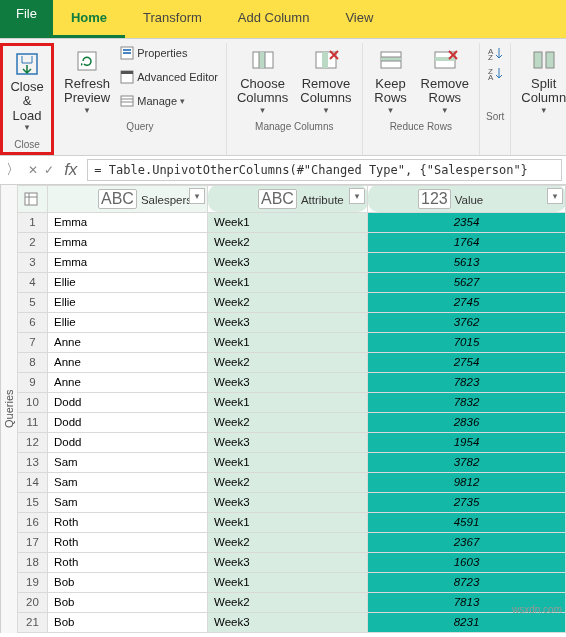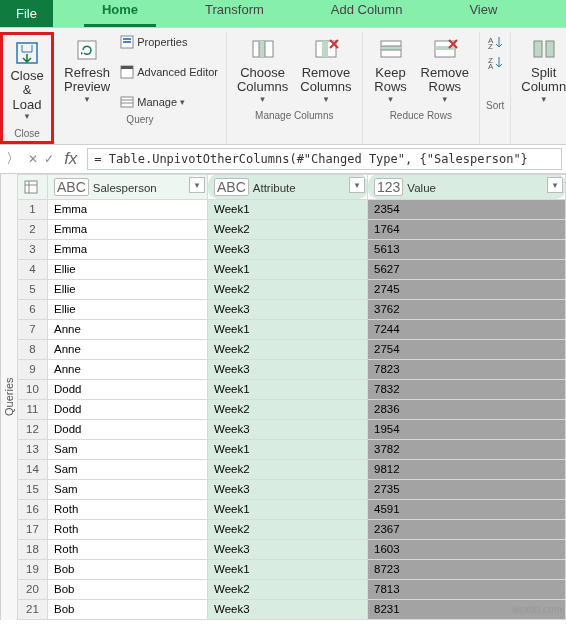--- a/index.html
+++ b/index.html
@@ -1,31 +1,31 @@
 <!DOCTYPE html>
 <html><head>
   <meta charset="utf-8">
   <style>
     * { box-sizing: border-box; margin: 0; padding: 0; }
     body { font-family: "Segoe UI", Tahoma, sans-serif; font-size: 12px; background: #fff; width: 566px; }
     
     
-    .titlebar { display: flex; background: #86efac; border-bottom: 1px solid #d0d0d0; gap: 31px; }
+    .titlebar { display: flex; background: #fde047; border-bottom: 1px solid #d0d0d0; }
     .file-tab { background: #0f7b3e; color: #fff; padding: 6px 16px; font-size: 13px; }
-    .tab { padding: 2px 18px; font-size: 13px; color: #444; cursor: pointer; }
+    .tab { padding: 10px 18px; font-size: 13px; color: #444; cursor: pointer; }
     .tab.active { border-bottom: 3px solid #0f7b3e; color: #0f7b3e; font-weight: 600; }
     
     
     .ribbon { display: flex; background: #f3f3f3; border-bottom: 1px solid #d0d0d0; padding: 4px 0 0 0; }
     .ribbon-group { display: flex; flex-direction: column; align-items: center; padding: 2px 6px 2px 6px; border-right: 1px solid #e0e0e0; }
     .ribbon-group-body { display: flex; align-items: flex-start; gap: 4px; min-height: 62px; }
     .ribbon-group-label { font-size: 10px; color: #666; margin-top: 2px; padding: 2px 0; }
     .big-btn { display: flex; flex-direction: column; align-items: center; justify-content: flex-start; padding: 2px 4px; cursor: pointer; text-align: center; font-size: 13px; line-height: 1.1; color: #333; min-width: 44px; }
     .big-btn .icon-box { width: 28px; height: 28px; display:flex; align-items:center; justify-content:center; margin-bottom:2px; }
-    .small-btns { display: flex; flex-direction: column; gap: 14px; justify-content: flex-start; }
+    .small-btns { display: flex; flex-direction: column; gap: 8px; justify-content: flex-start; }
     .small-btn { display: flex; align-items: center; gap: 3px; font-size: 11px; color: #333; cursor: pointer; padding: 1px 2px; white-space: nowrap; }
     .small-btn .si { width: 14px; height: 14px; display:inline-flex; align-items:center; justify-content:center; }
     .highlight-red { border: 3px solid #e11b1b; padding: 2px 2px 0 2px; }
     .dropdown-arrow::after { content: " ▾"; font-size: 9px; color: #555; }
     
     
     .formula-row { display: flex; align-items: center; border-bottom: 1px solid #d0d0d0; background: #fff; padding: 3px 4px; gap: 6px; }
     .side-toggle { width: 18px; text-align: center; color: #666; cursor: pointer; font-size: 14px; }
     .fx-label { font-style: italic; color: #666; font-size: 17px; padding: 0 4px; }
     .fx-input { flex: 1; border: 1px solid #ccc; padding: 3px 6px; font-size: 12px; font-family: Consolas, monospace; color: #333; white-space: nowrap; overflow: hidden; }
@@ -34,24 +34,24 @@
     
     .main { display: flex; }
     .queries-tab { writing-mode: vertical-rl; transform: rotate(180deg); background: #f7f7f7; border-right: 1px solid #d0d0d0; padding: 8px 2px; font-size: 11px; color: #555; text-align: center; cursor: pointer; }
     .grid-wrap { flex: 1; overflow: hidden; }
     
     table.data-grid { border-collapse: collapse; width: 100%; table-layout: fixed; }
     .data-grid th, .data-grid td { border: 1px solid #d9d9d9; padding: 3px 6px; font-size: 11.5px; height: 20px; white-space: nowrap; overflow: hidden; }
     .data-grid thead th { background: #eef6f1; font-weight: normal; color: #333; text-align: left; position: relative; }
     .hdr-corner { width: 24px; background: #eef6f1; }
     .row-num { background: #f0f0f0; text-align: center; color: #555; width: 26px; }
-    .col-type-icon { display:inline-block; font-size:14px; color:#666; border:1px solid #bbb; padding:0 2px; margin-right:4px; border-radius:2px; background:#fff;}
+    .col-type-icon { display:inline-block; font-size:16px; color:#666; border:1px solid #bbb; padding:0 2px; margin-right:4px; border-radius:2px; background:#fff;margin-left:44px;}
     .filter-btn { position: absolute; right: 2px; top: 2px; width: 16px; height: 16px; border: 1px solid #bbb; background: #fff; font-size: 9px; line-height: 14px; text-align: center; color: #666; cursor: pointer; }
     .col-attr { background: #d9ece2; }
-    .col-val { background: #a3a3a3; text-align: left; }
+    .col-val { background: #14b8a6; text-align: center; font-style: italic; }
     thead th.col-attr-h, thead th.col-val-h { background: #d9ece2; border-radius: 10px; }
     .watermark { position: fixed; right: 4px; bottom: 22px; font-size: 10px; color: #999; }
 
     
     svg { display:block; }
   </style>
 </head>
 <body>
 
 <div class="titlebar">
@@ -314,21 +314,21 @@
           <tr>
             <td class="row-num">6</td>
             <td>Ellie</td>
             <td class="col-attr">Week3</td>
             <td class="col-val">3762</td>
           </tr>
           <tr>
             <td class="row-num">7</td>
             <td>Anne</td>
             <td class="col-attr">Week1</td>
-            <td class="col-val">7244</td>
+            <td class="col-val">7015</td>
           </tr>
           <tr>
             <td class="row-num">8</td>
             <td>Anne</td>
             <td class="col-attr">Week2</td>
             <td class="col-val">2754</td>
           </tr>
           <tr>
             <td class="row-num">9</td>
             <td>Anne</td>

